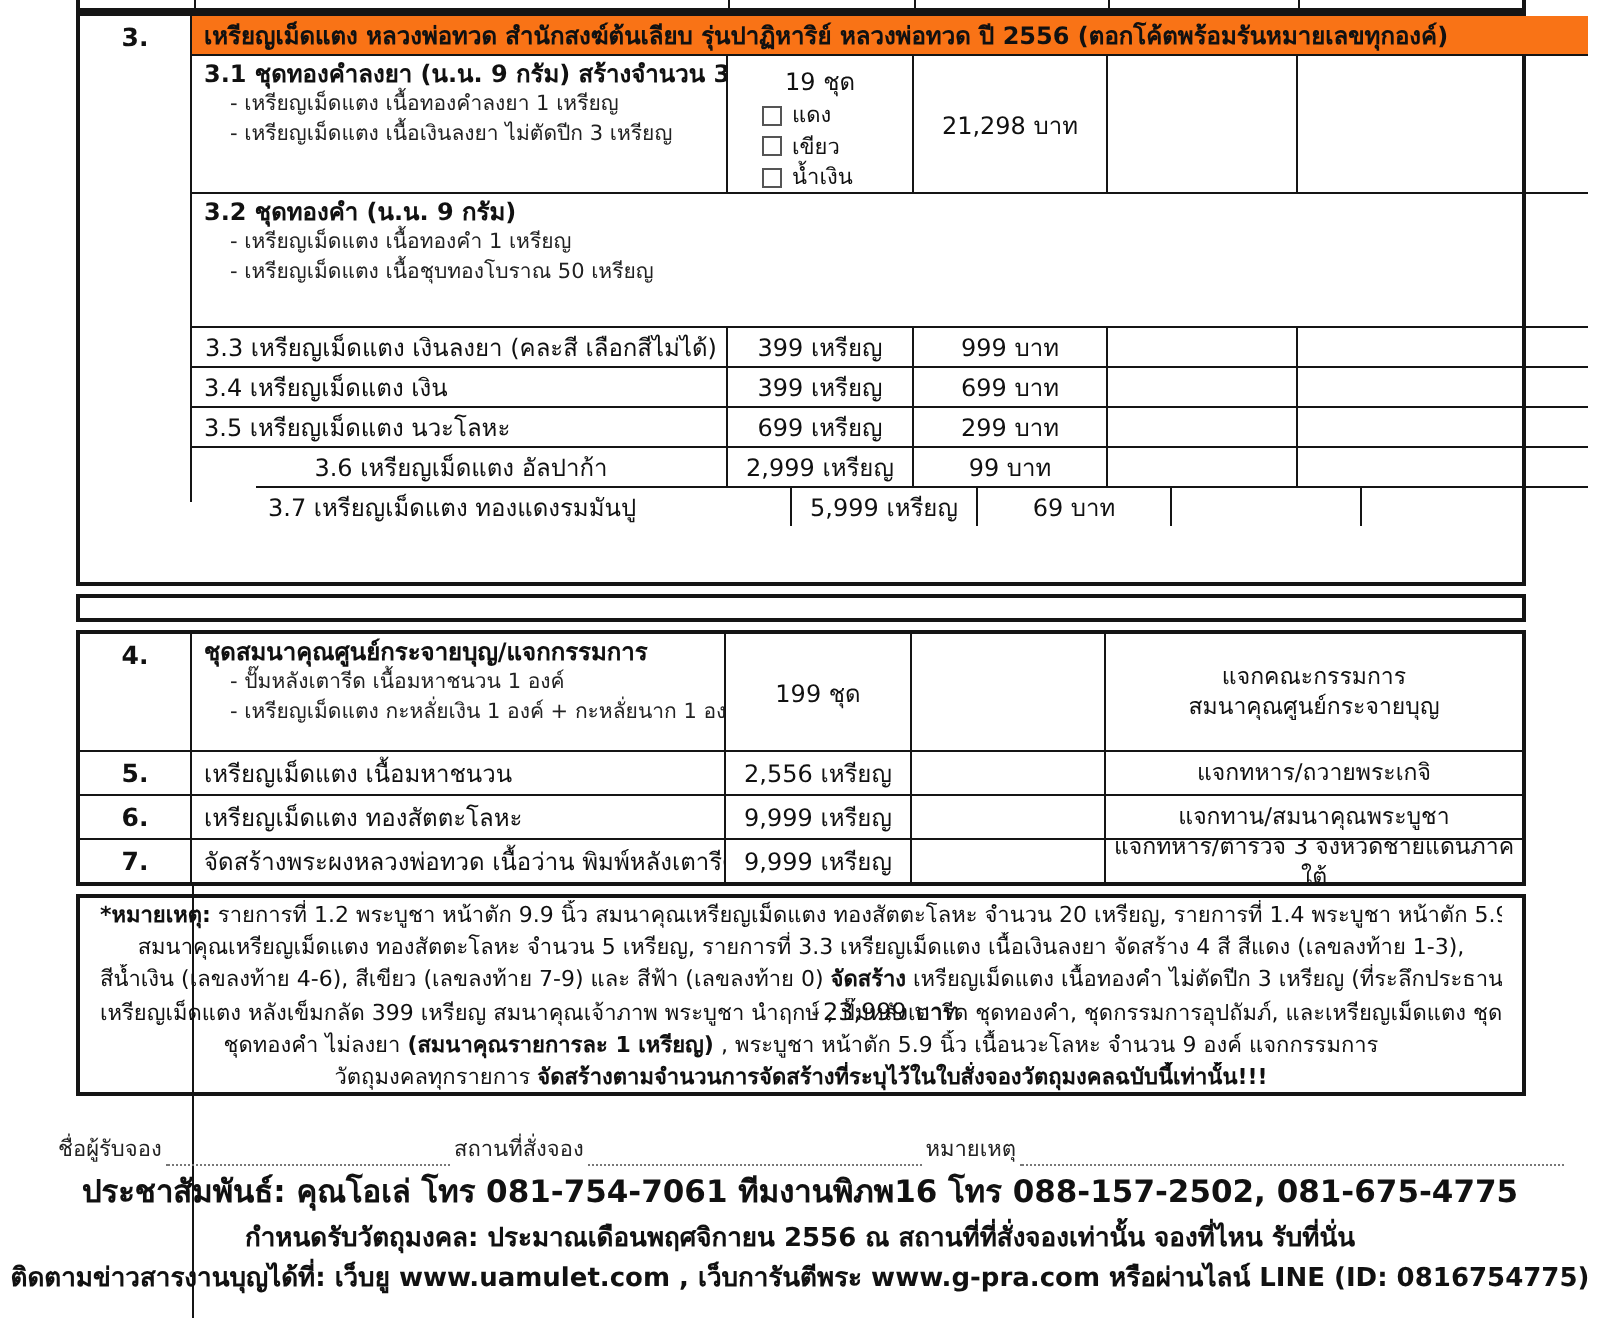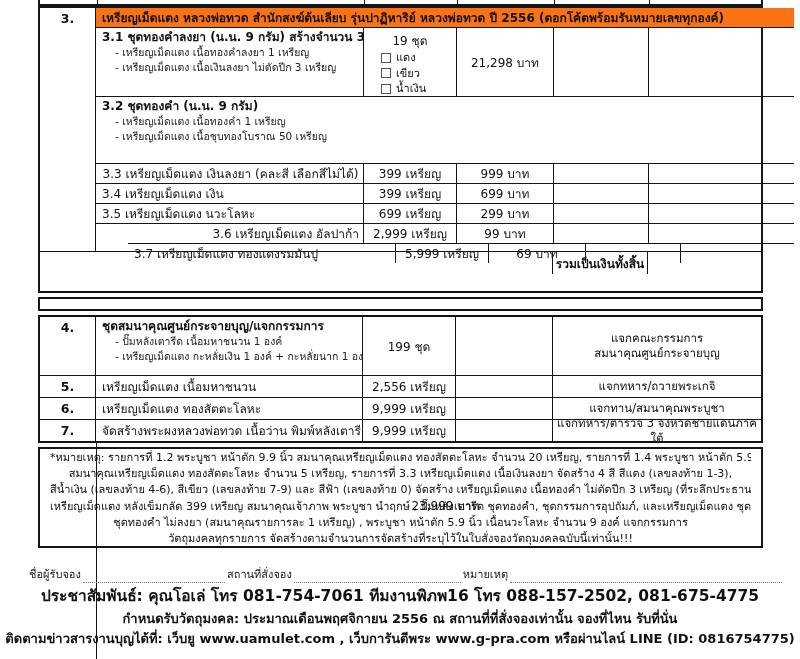--- a/index.html
+++ b/index.html
@@ -45,21 +45,21 @@
   
   .sec-tbl{left:38px;top:315px;width:725px;height:128px;}
   .sno{flex:0 0 55px;font-weight:bold;font-size:12.5px;}
   .sdesc{flex:0 0 267px;padding:2px 4px 0 6px;}
   .sqty{flex:0 0 93px;font-size:12px;}
   .sprice{flex:0 0 97px;}
   .sremark{flex:0 0 209px;font-size:11.5px;line-height:15px;text-align:center;}
   
   .note-box{left:38px;top:447px;width:725px;height:101px;border:2px solid #151515;box-sizing:border-box;padding:1px 10px;font-size:11px;line-height:16.2px;text-align:center;white-space:nowrap;}
   .note-box .ln{overflow:hidden;}
-  .nb{font-weight:normal;}
+  .nb{font-weight:bold;}
   
   .sig-row{left:29px;top:565px;width:755px;display:flex;align-items:flex-end;font-size:11px;color:#222;}
   .dots{flex-grow:1;border-bottom:1.5px dotted #777;height:12px;margin:0 2px;}
   .d1{flex-grow:1.15;} .d2{flex-grow:1.35;} .d3{flex-grow:2.2;}
   .siglab{white-space:nowrap;padding-bottom:0px;}
   .contact{left:0;top:583px;width:800px;text-align:center;font-weight:bold;font-size:15.5px;}
   .schedule{left:0;top:608px;width:800px;text-align:center;font-weight:bold;font-size:13px;}
   .follow{left:0;top:628px;width:800px;text-align:center;font-weight:bold;font-size:13px;}
 </style>
 </head>
@@ -138,45 +138,40 @@
       <div class="irow bt" style="height:22px;">
         <div class="cell desc cen" style="justify-content:flex-start;">
             <span class="title">3.5 เหรียญเม็ดแตง นวะโลหะ</span>
           </div>
         <div class="cell qty bl cen">699 เหรียญ</div>
         <div class="cell price bl cen">299 บาท</div>
         <div class="cell blank1 bl"></div>
         <div class="cell blank2 bl"></div>
       </div>
       <div class="irow bt" style="height:22px;">
-        <div class="cell desc cen" style="justify-content:flex-end;">
+        <div class="cell desc cen" style="justify-content:center;">
             <span class="title">3.6 เหรียญเม็ดแตง อัลปาก้า</span>
           </div>
         <div class="cell qty bl cen">2,999 เหรียญ</div>
         <div class="cell price bl cen">99 บาท</div>
         <div class="cell blank1 bl"></div>
         <div class="cell blank2 bl"></div>
       </div>
       <div class="irow bt" style="height:22px;margin-left:32px;">
         <div class="cell desc cen" style="justify-content:flex-start;">
             <span class="title">3.7 เหรียญเม็ดแตง ทองแดงรมมันปู</span>
           </div>
         <div class="cell qty bl cen">5,999 เหรียญ</div>
         <div class="cell price bl cen">69 บาท</div>
         <div class="cell blank1 bl"></div>
         <div class="cell blank2 bl"></div>
       </div>
     </div>
   </div>
 
-  <div class="total-row bt">
-    <div class="cell" style="flex:1;"></div>
-    <div class="cell tot-label bl cen">รวมเป็นเงินทั้งสิ้น</div>
-    <div class="cell tot-blank bl"></div>
-  </div>
 </div>
 
 <div class="abs tbl gap-row"></div>
 
 <div class="abs tbl sec-tbl">
 
   <div class="frow" style="height:58px;">
     <div class="cell sno topcen" style="padding-top:3px;">4.</div>
     <div class="cell sdesc bl">
       <div class="title b">ชุดสมนาคุณศูนย์กระจายบุญ/แจกกรรมการ</div>

